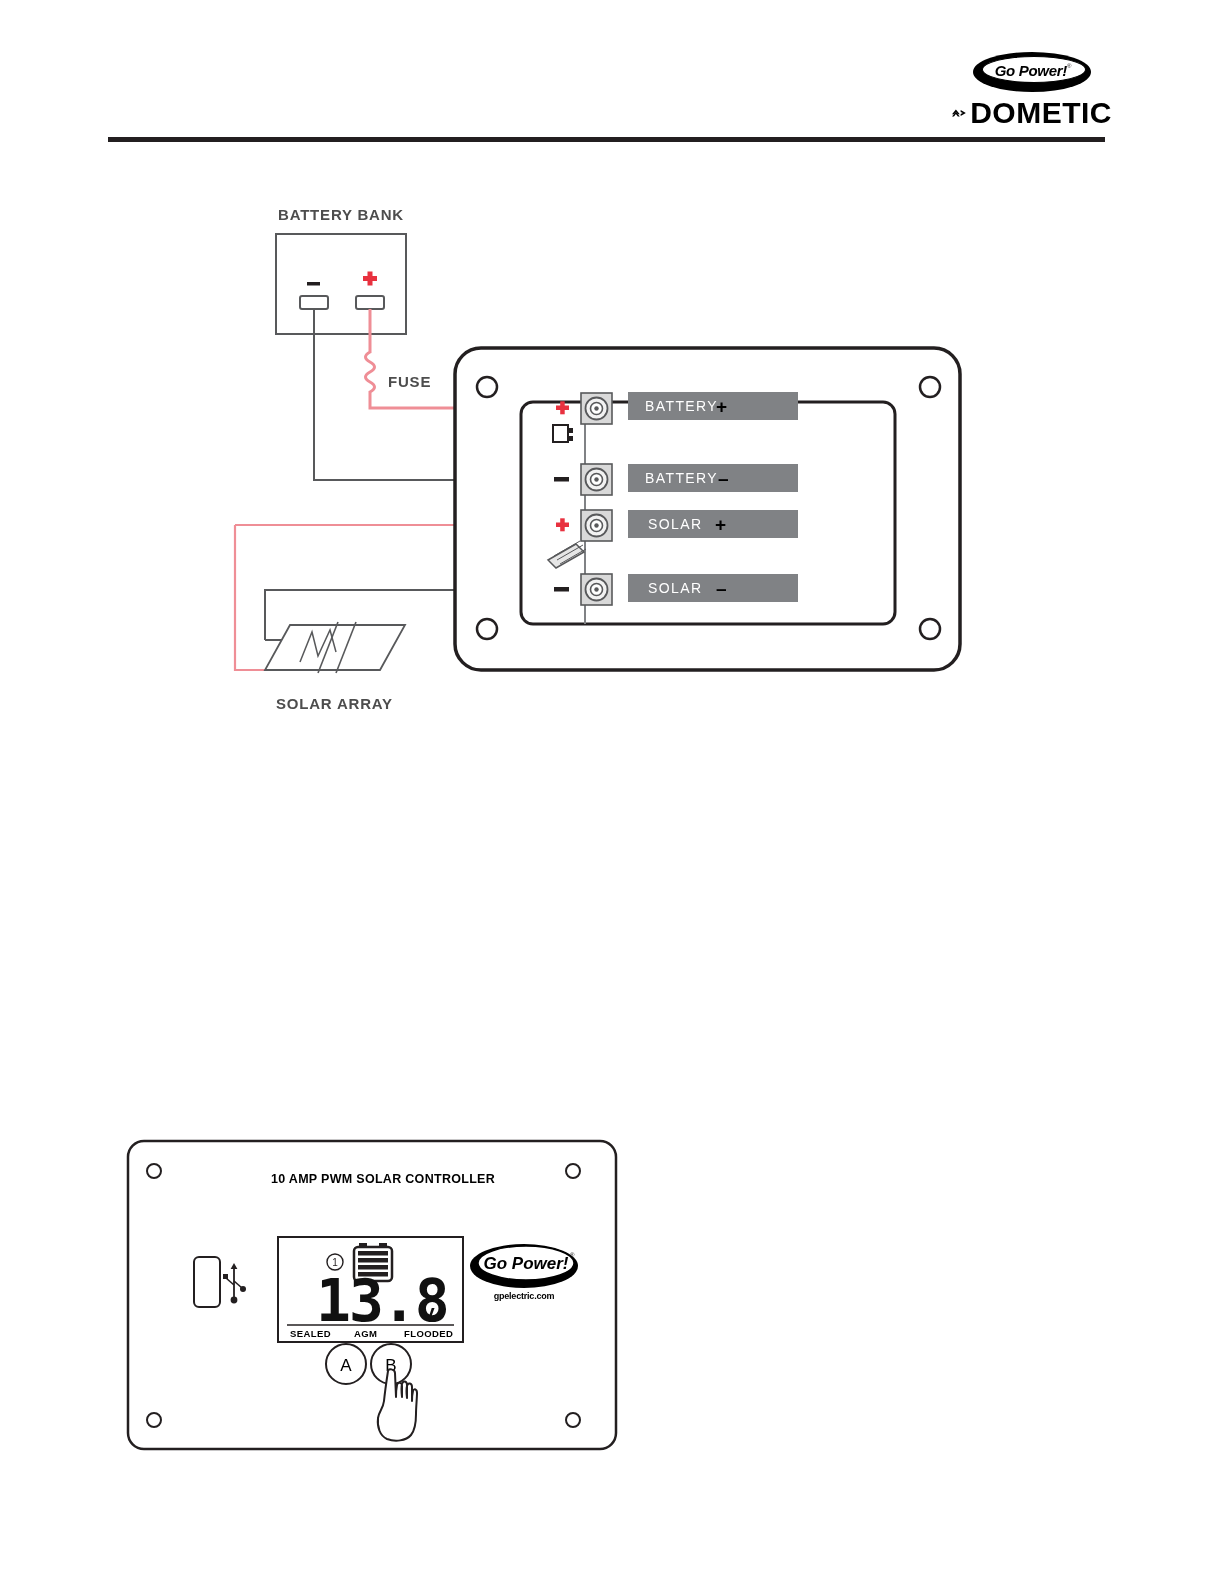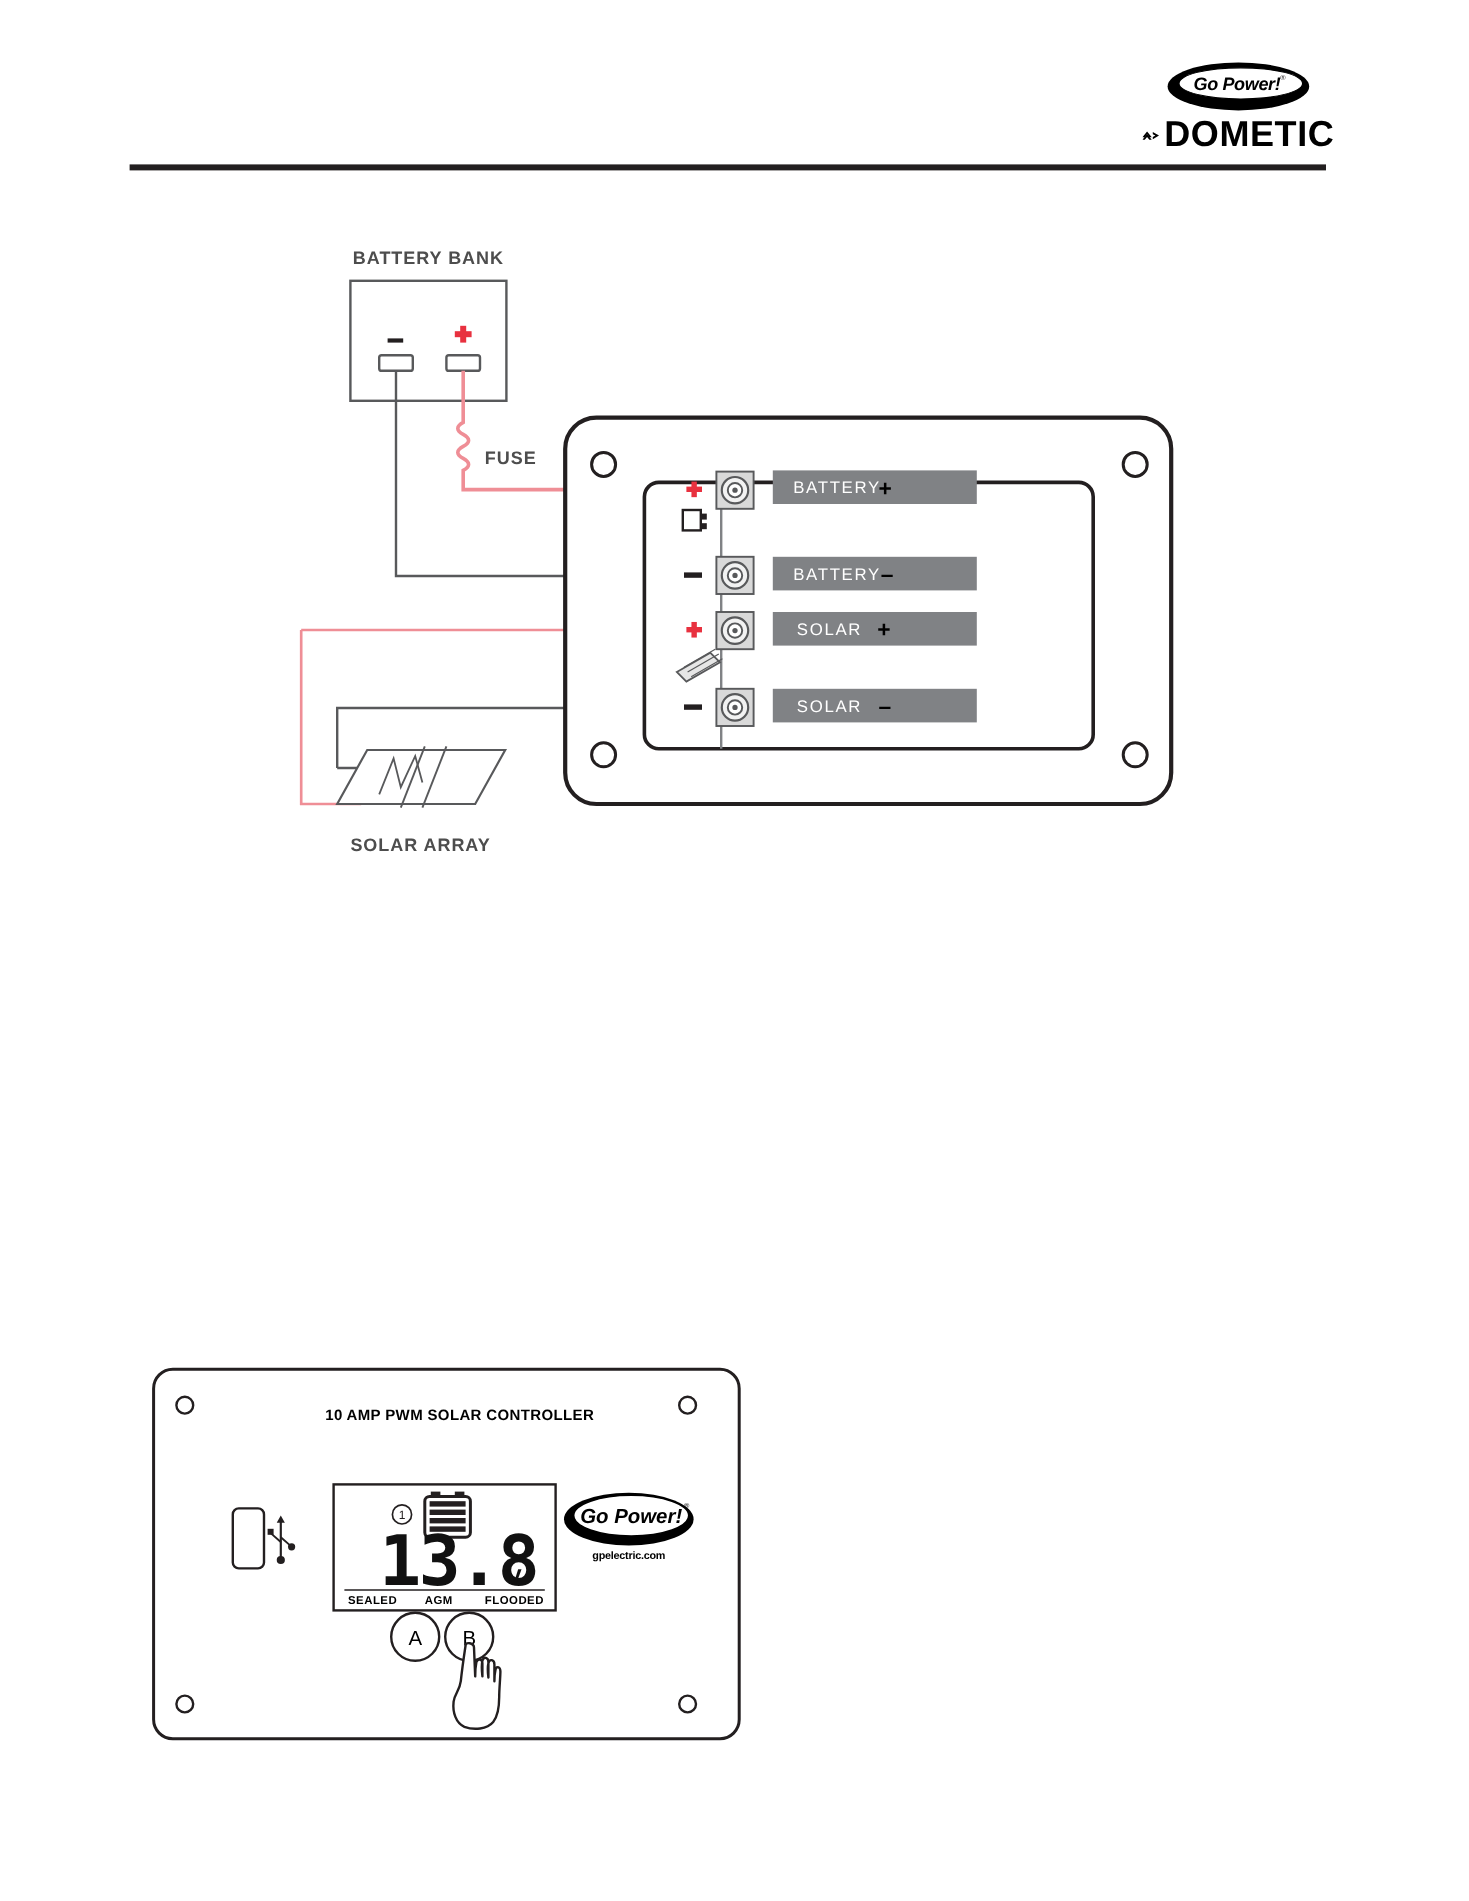--- a/index.html
+++ b/index.html
@@ -87,21 +87,20 @@
     background: #231f20;
   }
 
   
   #wiring-diagram {
     position: absolute;
     left: 0;
     top: 170px;
     width: 1010px;
     height: 560px;
-    margin-left: 16px;
   }
   #wiring-diagram svg { display: block; }
 
   .dlabel {
     font-family: "Liberation Sans", sans-serif;
     font-size: 15px;
     font-weight: bold;
     letter-spacing: 0.8px;
     fill: #4d4d4d;
   }

